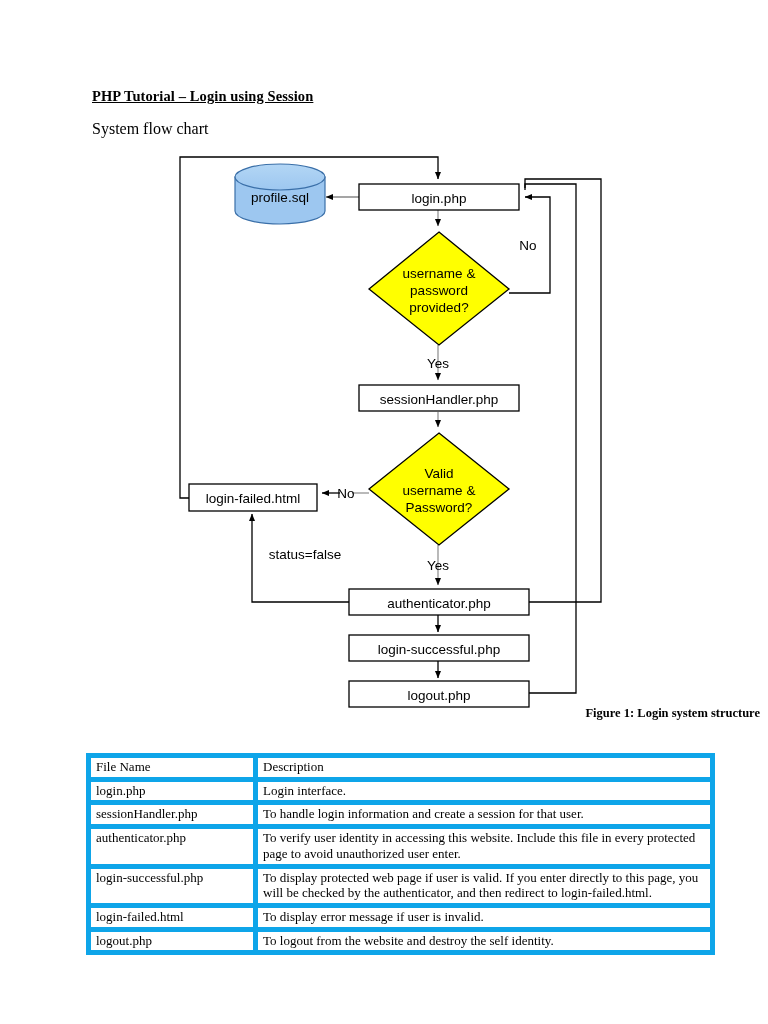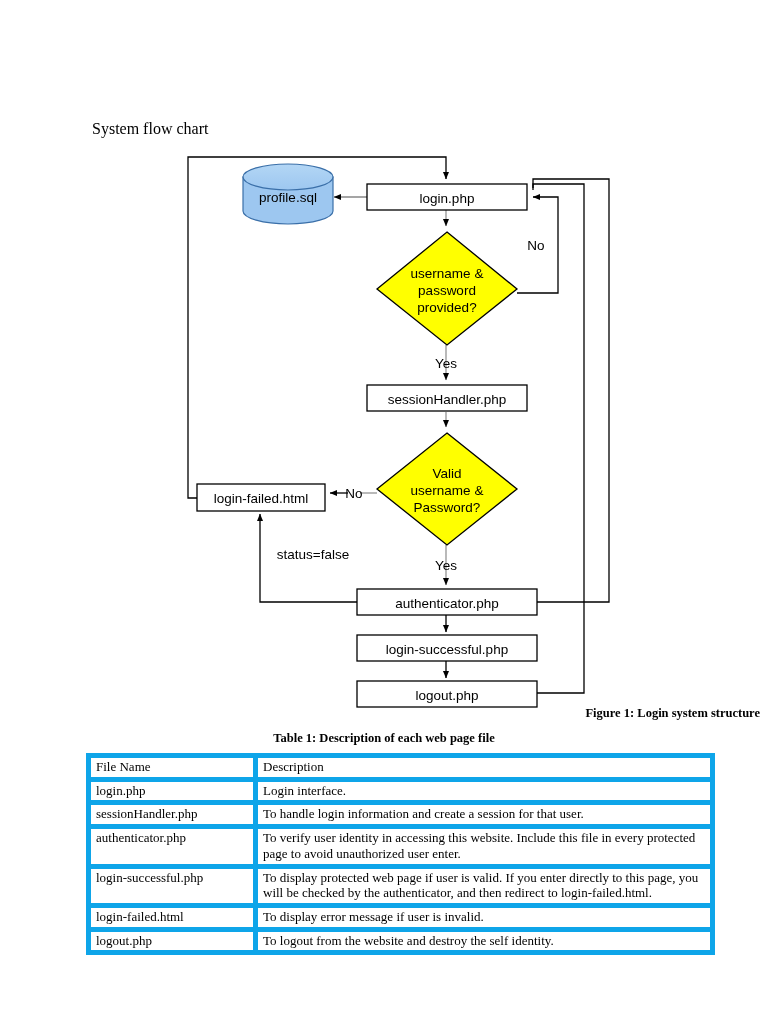--- a/index.html
+++ b/index.html
@@ -36,21 +36,21 @@
     position: absolute;
     left: 92px;
     top: 120px;
     font-size: 16px;
     white-space: nowrap;
   }
 
   
   .flowchart {
     position: absolute;
-    left: 12px;
+    left: 4px;
     top: 140px;
     width: 746px;
     height: 580px;
   }
   .flowchart svg {
     display: block;
   }
   .fc-label-box {
     font-family: "Liberation Sans", "DejaVu Sans", sans-serif;
     font-size: 13.5px;
@@ -106,20 +106,21 @@
   table.file-table td.col-desc {
     width: 443px;
     margin-top: 6px;
   }
 </style>
 </head>
 <body>
 
 <div class="page">
 
+  <div class="doc-title">PHP Tutorial – Login using Session</div>
   <div class="doc-subtitle">System flow chart</div>
 
   <div class="flowchart">
     <svg width="768" height="580" viewBox="0 0 768 580" xmlns="http://www.w3.org/2000/svg">
       <defs>
         <marker id="arrowEnd" markerWidth="9" markerHeight="9" refX="7.4" refY="3.2" orient="auto" markerUnits="userSpaceOnUse">
           <path d="M0,0 L7.6,3.2 L0,6.4 z" fill="#000000"></path>
         </marker>
         <linearGradient id="cylTop" x1="0" y1="0" x2="0" y2="1">
           <stop offset="0%" stop-color="#b3d6f5"></stop>
@@ -212,21 +213,20 @@
 
       <g>
         <rect x="345" y="541" width="180" height="26" fill="#FFFFFF" stroke="#000000" stroke-width="1.3"></rect>
         <text x="435" y="560" text-anchor="middle" class="fc-label-box">logout.php</text>
       </g>
 
     </svg>
   </div>
 
   <div class="fig-caption">Figure 1: Login system structure</div>
-  <div class="tbl-caption">Table 1: Description of each web page file</div>
 
   <div class="file-table-wrap">
     <table class="file-table">
       <tbody>
         <tr>
           <td class="col-name">File Name</td>
           <td class="col-desc">Description</td>
         </tr>
         <tr>
           <td class="col-name">login.php</td>

